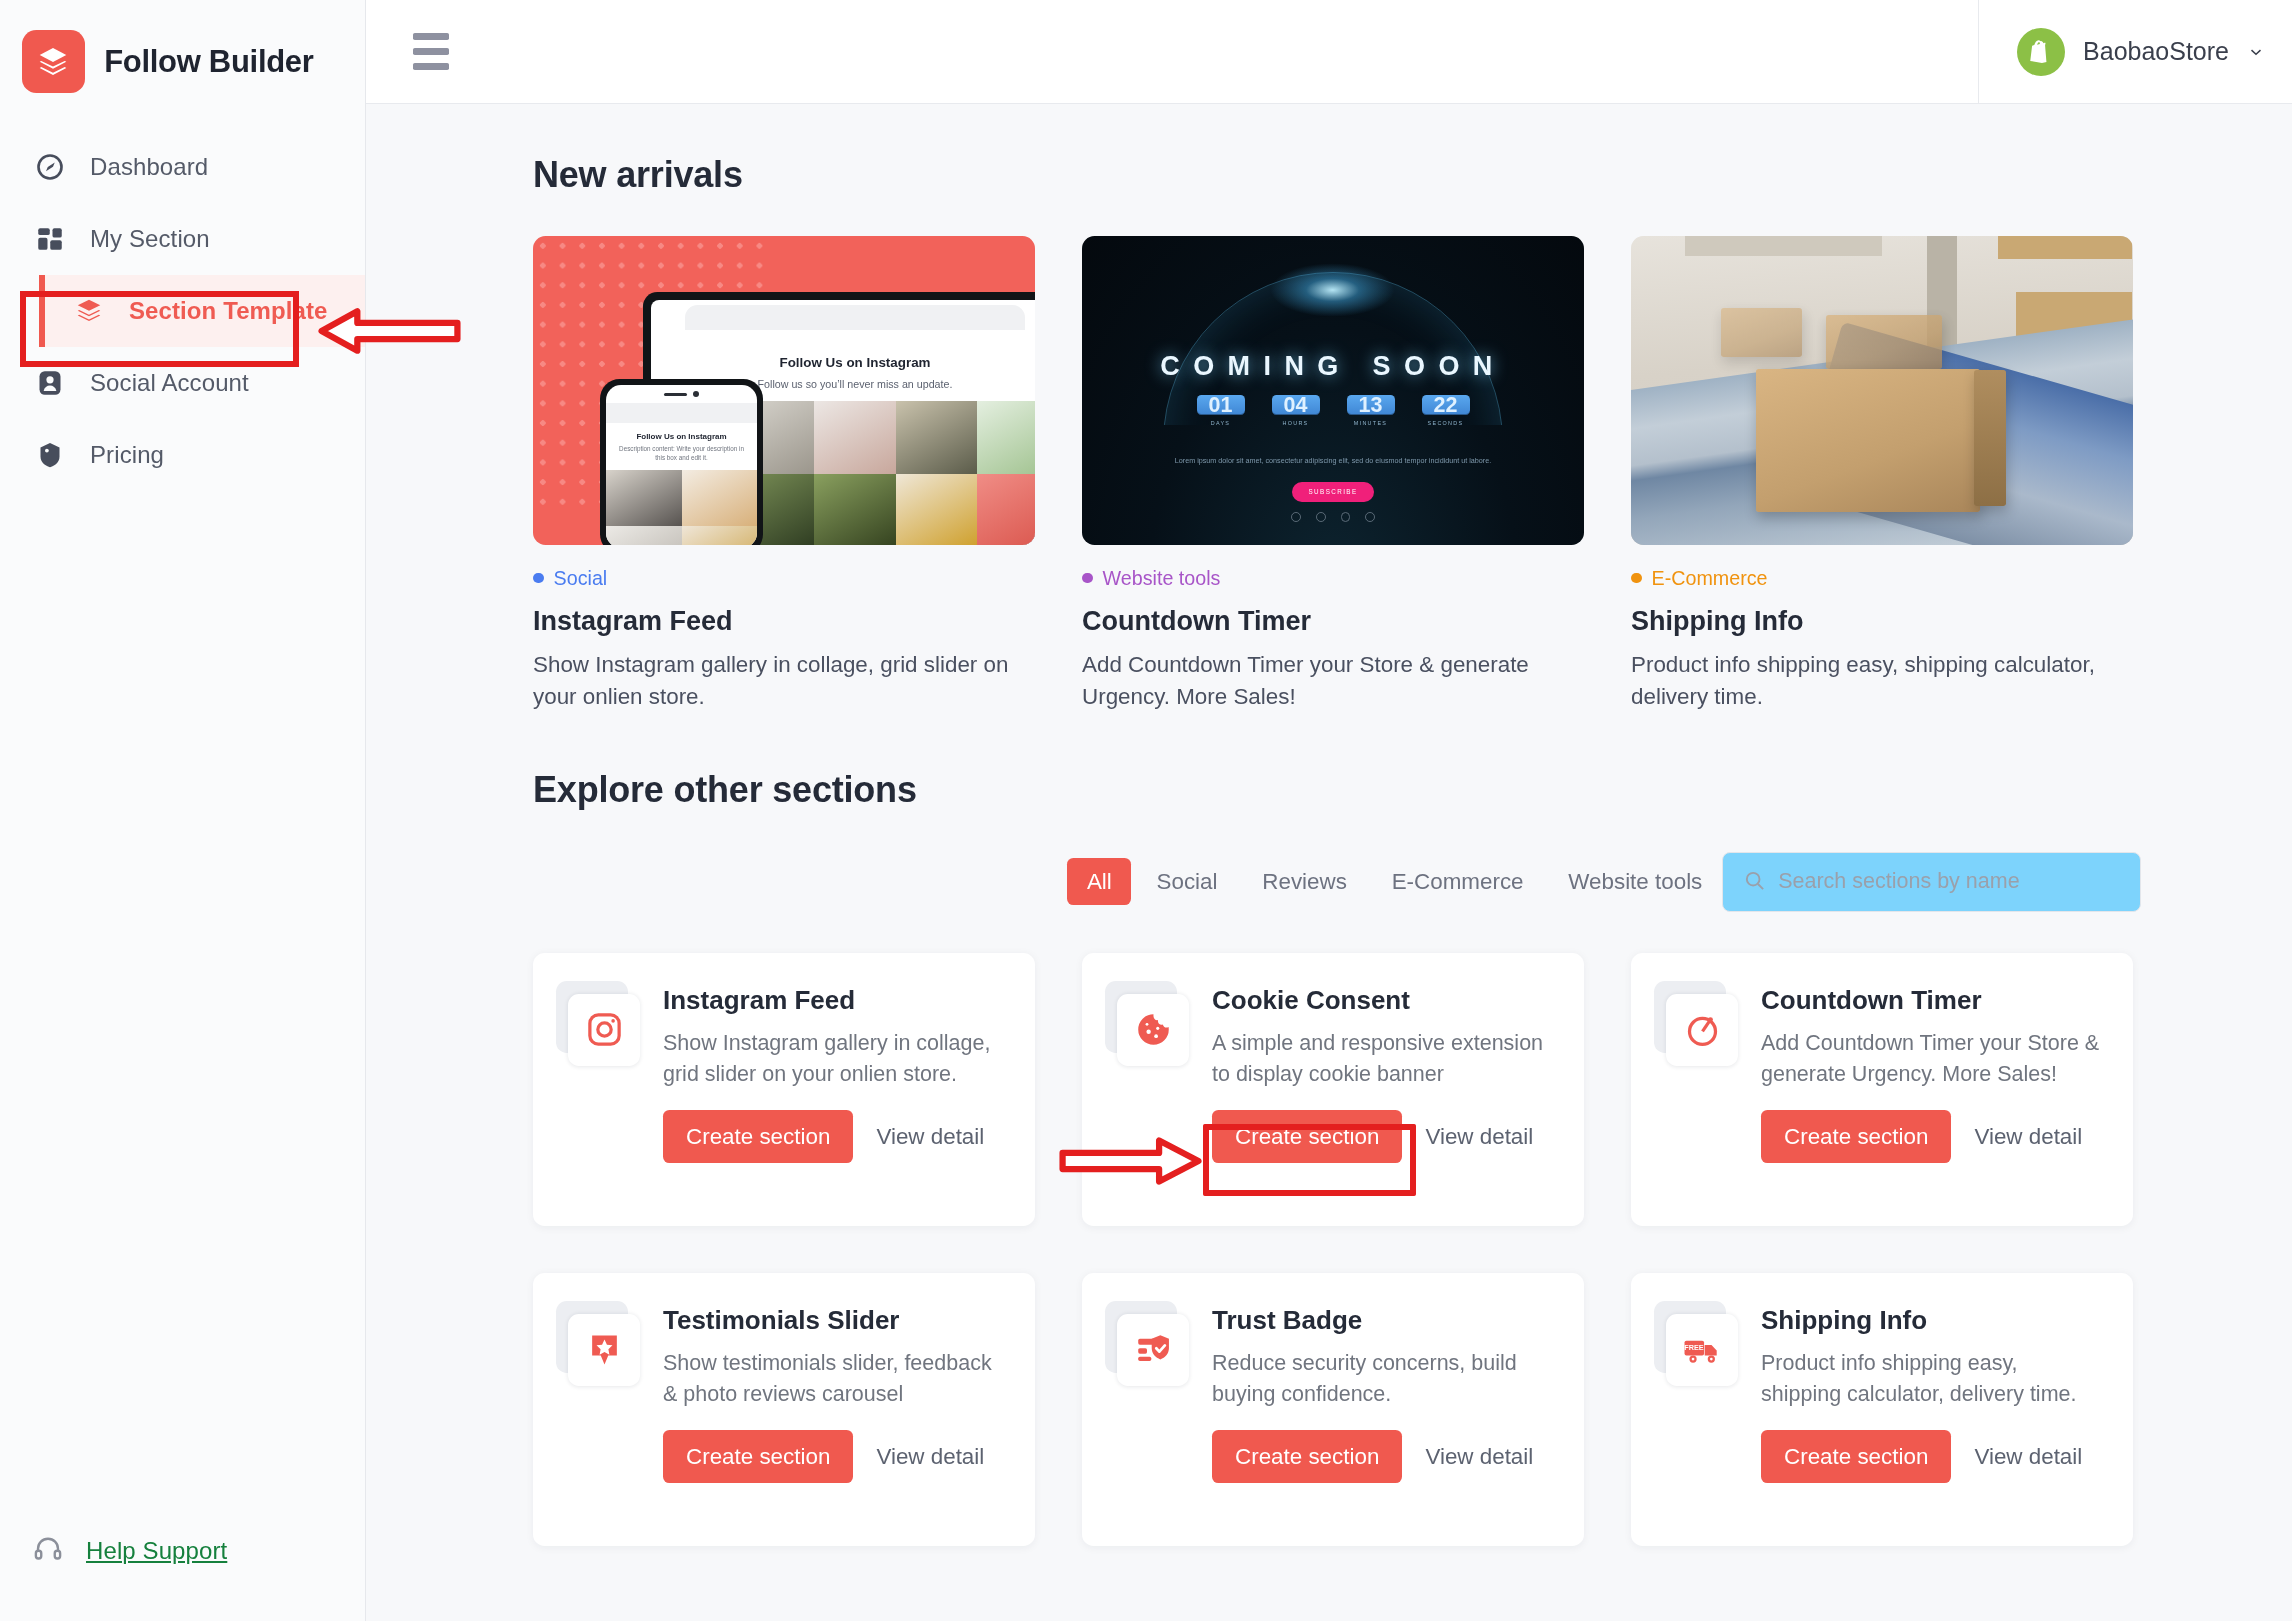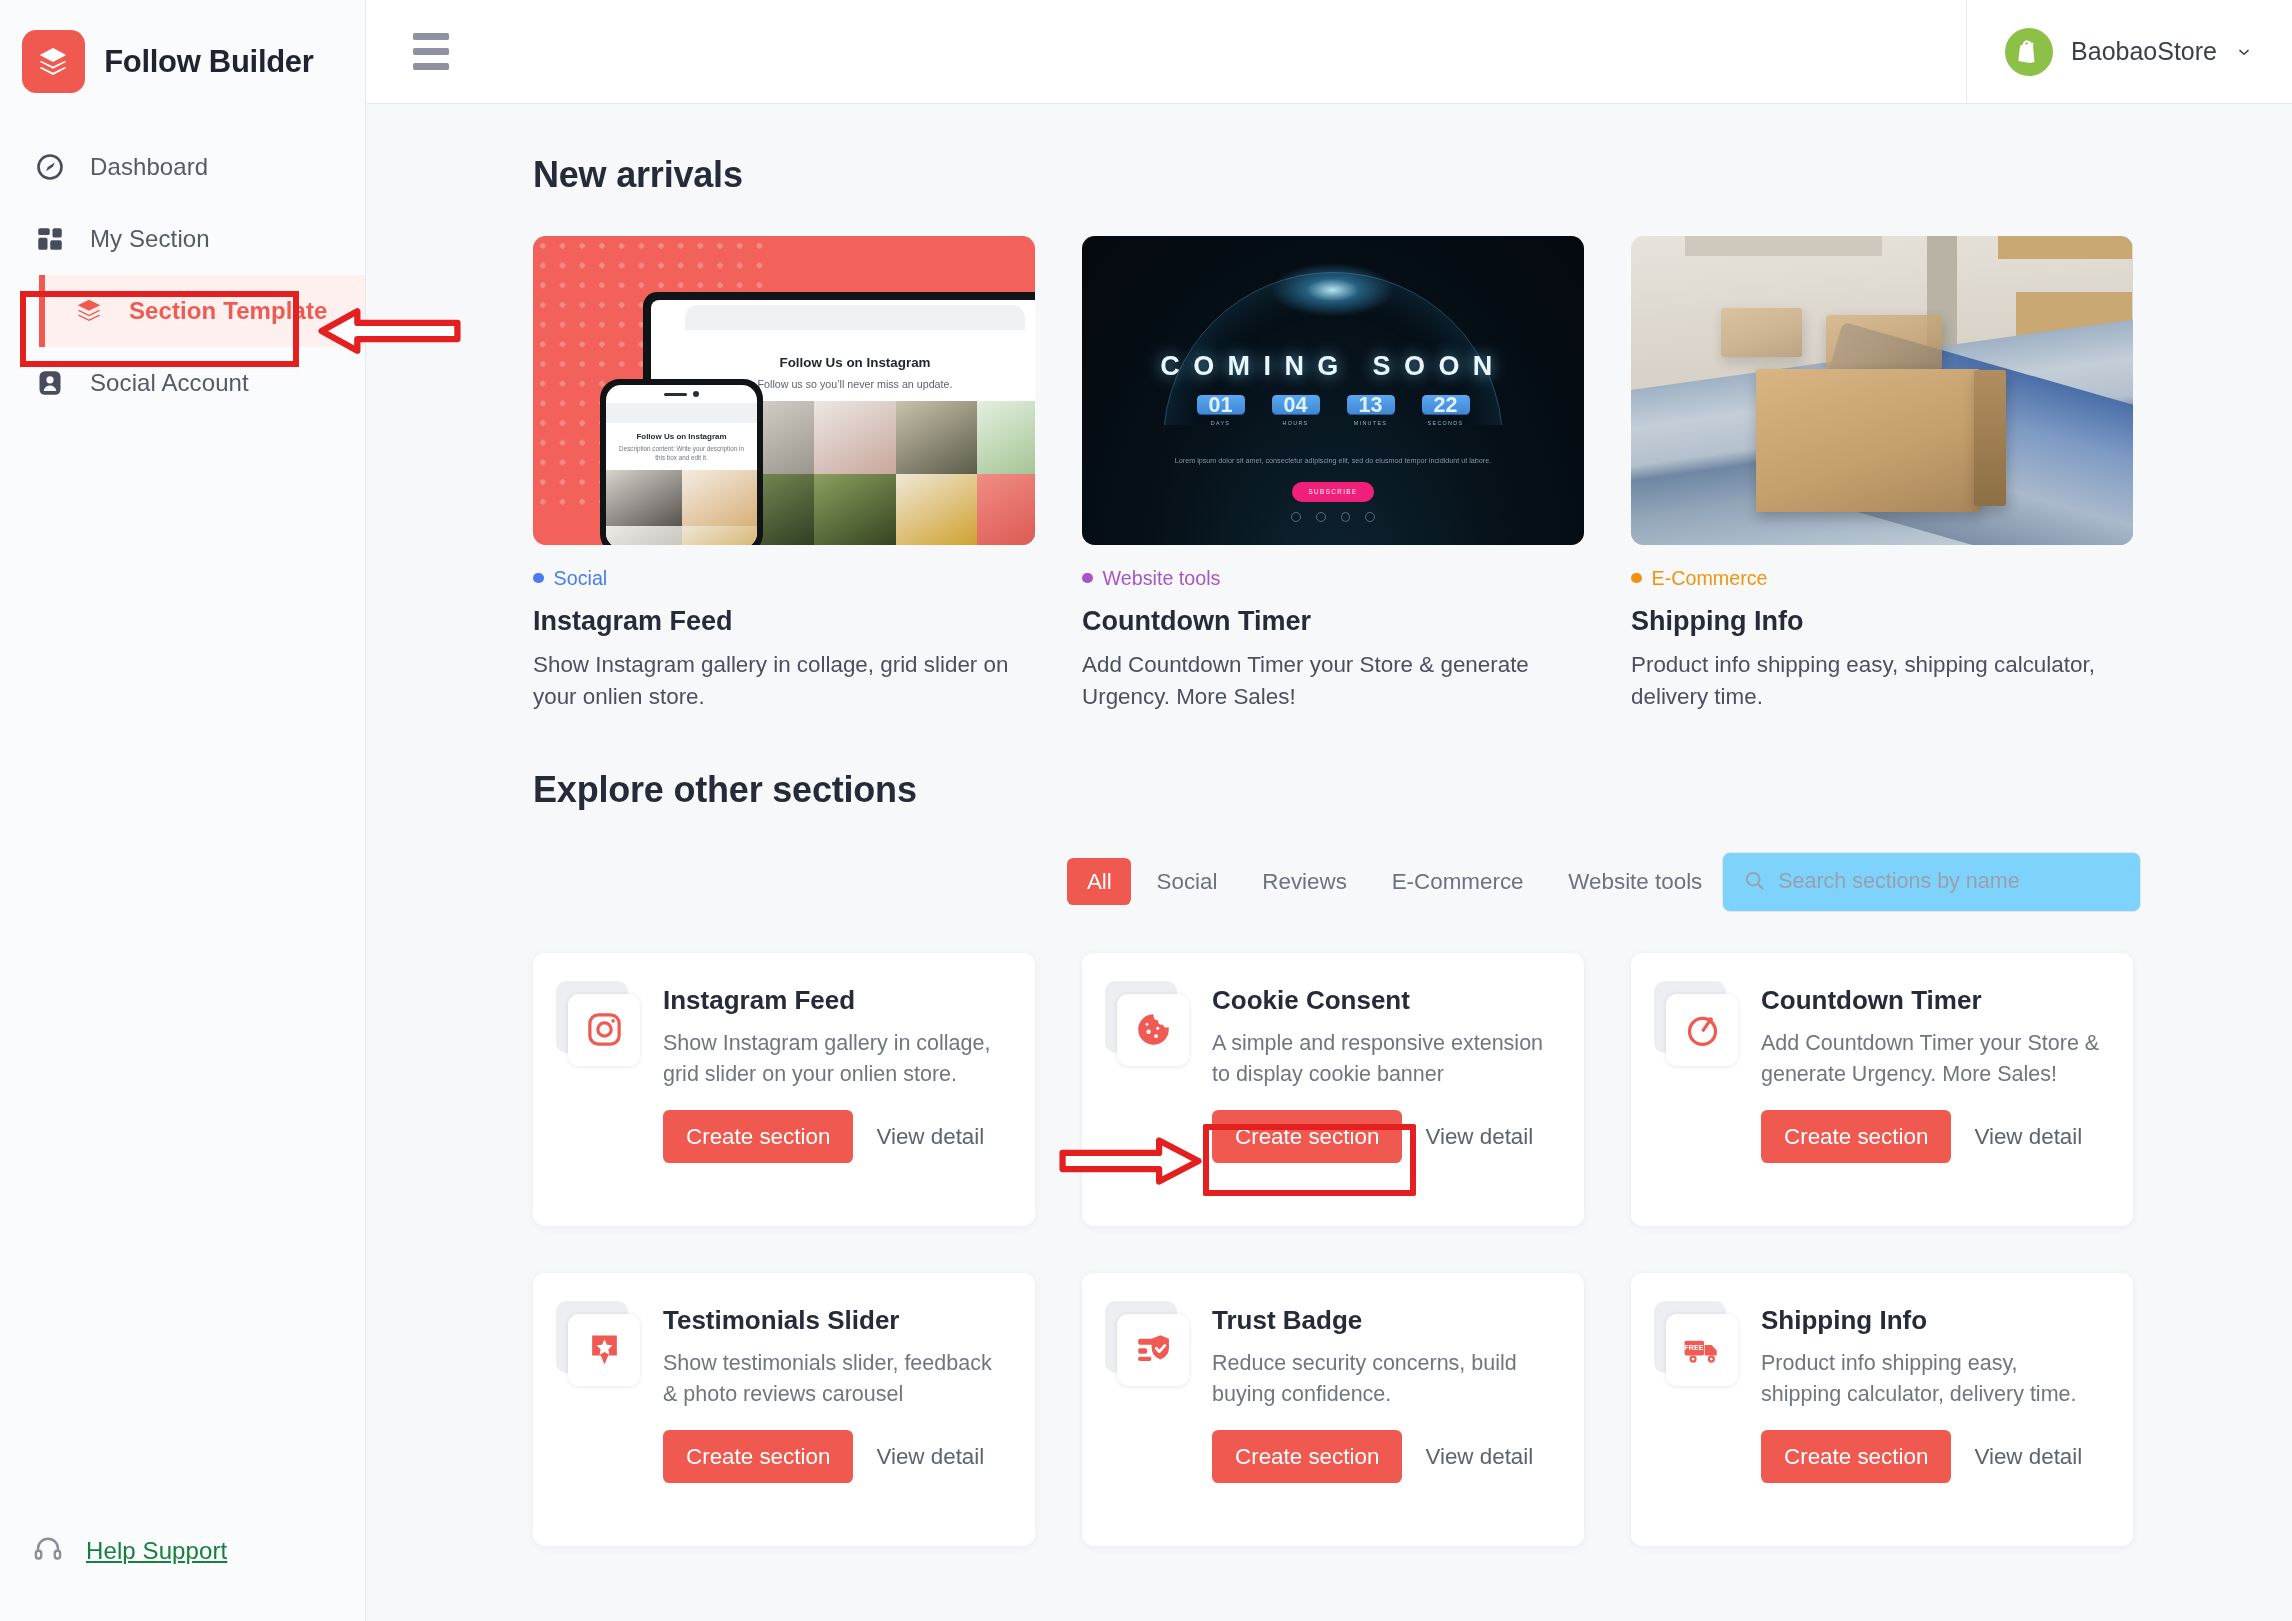--- a/index.html
+++ b/index.html
@@ -81,21 +81,21 @@
   .main { flex: 1; height: 1621px; display: flex; flex-direction: column; background: #f7f8fa; }
   .topbar {
     height: 104px; background: #ffffff;
     border-bottom: 0.9px solid #e8eaee;
     display: flex; align-items: center; justify-content: space-between;
   }
   .hamburger { padding: 0 0 0 47px; cursor: pointer; display: flex; flex-direction: column; gap: 8px; }
   .hamburger span { display: block; width: 36px; height: 7.2px; border-radius: 1.8px; background: #8e91a0; }
   .account {
     display: flex; align-items: center; gap: 18px;
-    height: 104px; padding: 0 40px 0 38px;
+    height: 104px; padding: 0 28px 0 38px;
     border-left: 0.9px solid #e8eaee;
     cursor: pointer;
   }
   .avatar {
     width: 48px; height: 48px; border-radius: 50%;
     background: #8cc046; display: flex; align-items: center; justify-content: center;
     flex: 0 0 48px;
   }
   .account-name { font-size: 25px; color: #3a3f4c; }
   .chev { width: 18px; height: 18px; }
@@ -317,20 +317,29 @@
         <span class="nav-icon">
           <svg width="30" height="30" viewBox="0 0 24 24" fill="#474d5c">
             <rect x="3.6" y="2.6" width="16.8" height="18.8" rx="4.2"></rect>
             <circle cx="12" cy="9.4" r="2.9" fill="#fafbfc"></circle>
             <path d="M6.9 18.4c.6-2.9 2.6-4.4 5.1-4.4s4.5 1.5 5.1 4.4H6.9Z" fill="#fafbfc"></path>
           </svg>
         </span>
         <span class="nav-label">Social Account</span>
       </div>
 
+      <div class="nav-item">
+        <span class="nav-icon">
+          <svg width="30" height="30" viewBox="0 0 24 24" fill="#474d5c">
+            <path d="M12 2.3 4.4 6v7.2c0 4.4 3.1 7.1 7.6 8.5 4.5-1.4 7.6-4.1 7.6-8.5V6L12 2.3Z"></path>
+            <circle cx="9.5" cy="8.4" r="1.5" fill="#fafbfc"></circle>
+          </svg>
+        </span>
+        <span class="nav-label">Pricing</span>
+      </div>
     </nav>
 
     <div class="hl-box" id="hl-section-template"></div>
     <svg class="arrow-svg" style="left:318px; top:304px;" width="143" height="54" viewBox="0 0 160 60">
       <path d="M4 30 L44 8 L44 21 L156 21 L156 39 L44 39 L44 52 Z" fill="#ffffff" stroke="#e41f1f" stroke-width="7" stroke-linejoin="round"></path>
     </svg>
 
     <div class="help-support">
       <span class="nav-icon">
         <svg width="30" height="30" viewBox="0 0 24 24" fill="none" stroke="#8b8f9a" stroke-width="1.9">

